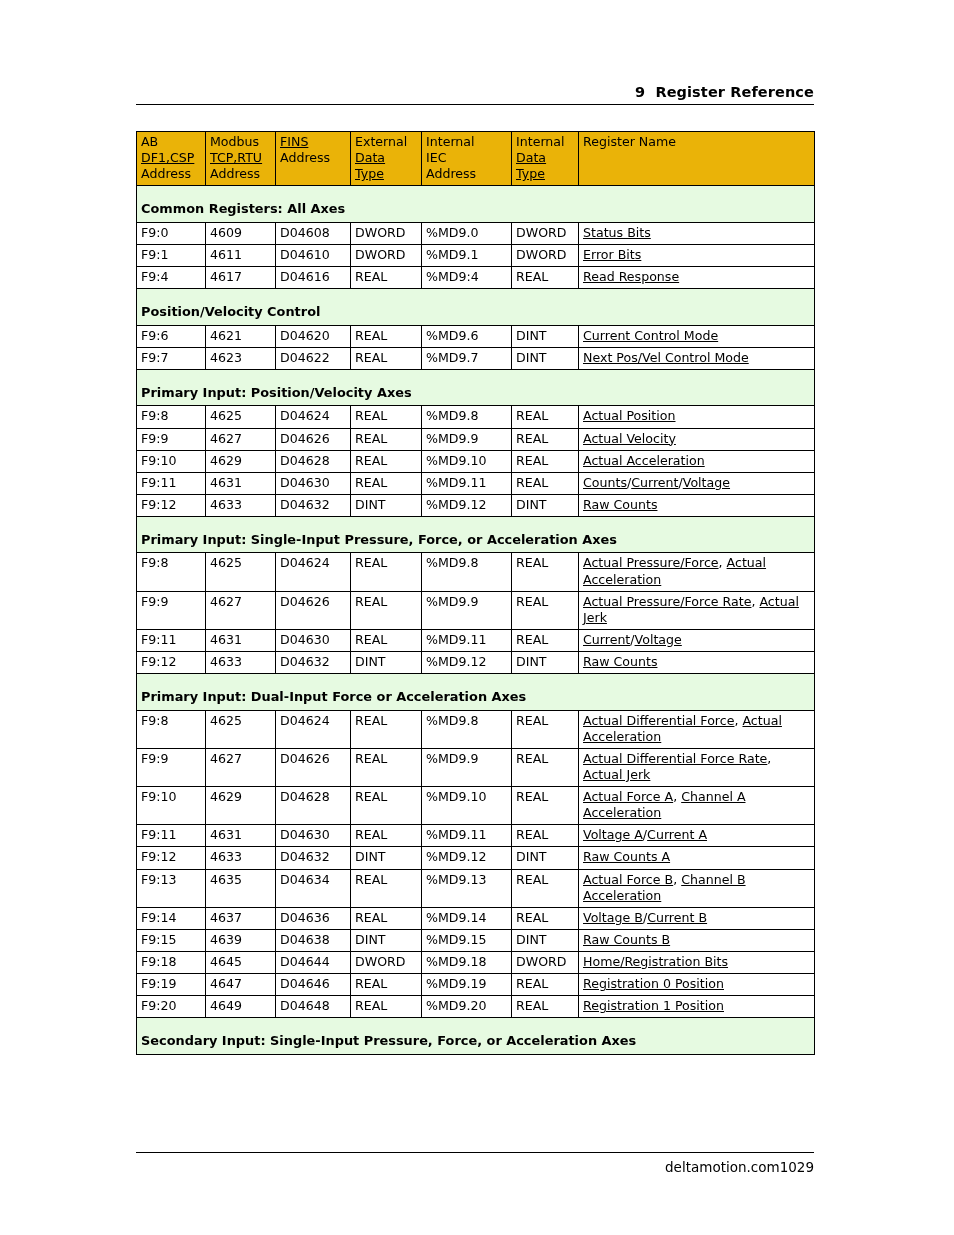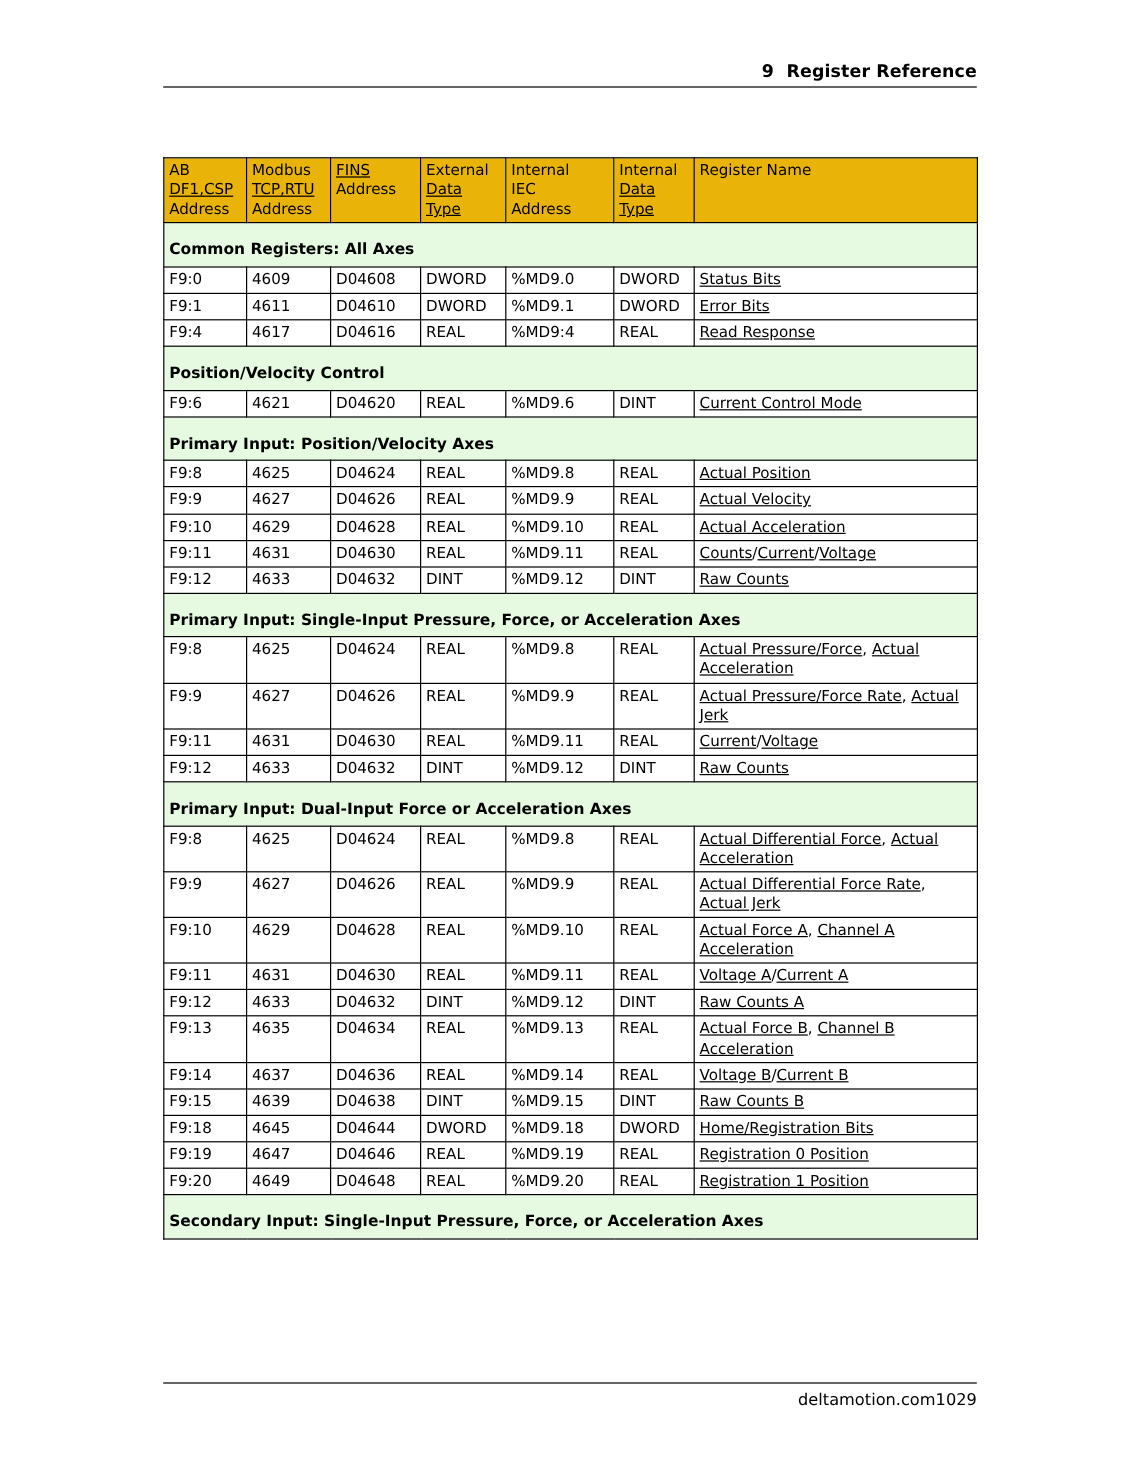--- a/index.html
+++ b/index.html
@@ -30,20 +30,21 @@
     top: 52px;
     width: 678px;
   }
   .page-header-text {
     text-align: right;
     font-size: 14.5px;
     font-weight: bold;
     letter-spacing: 0.1px;
     padding-bottom: 4px;
     white-space: pre;
+    margin-top: 32px;
   }
   .header-rule {
     border-bottom: 1.6px solid #000;
     width: 100%;
   }
 
   
   .page-footer {
     position: absolute;
     left: 136px;
@@ -232,20 +233,29 @@
           </tr>
           <tr>
             <td class="addr">F9:6</td>
             <td class="addr">4621</td>
             <td class="addr">D04620</td>
             <td class="addr">REAL</td>
             <td class="addr">%MD9.6</td>
             <td class="addr">DINT</td>
             <td class="name"><span class="lnk">Current Control Mode</span></td>
           </tr>
+          <tr>
+            <td class="addr">F9:7</td>
+            <td class="addr">4623</td>
+            <td class="addr">D04622</td>
+            <td class="addr">REAL</td>
+            <td class="addr">%MD9.7</td>
+            <td class="addr">DINT</td>
+            <td class="name"><span class="lnk">Next Pos/Vel Control Mode</span></td>
+          </tr>
           <tr class="section">
             <td colspan="7">Primary Input: Position/Velocity Axes</td>
           </tr>
           <tr>
             <td class="addr">F9:8</td>
             <td class="addr">4625</td>
             <td class="addr">D04624</td>
             <td class="addr">REAL</td>
             <td class="addr">%MD9.8</td>
             <td class="addr">REAL</td>

